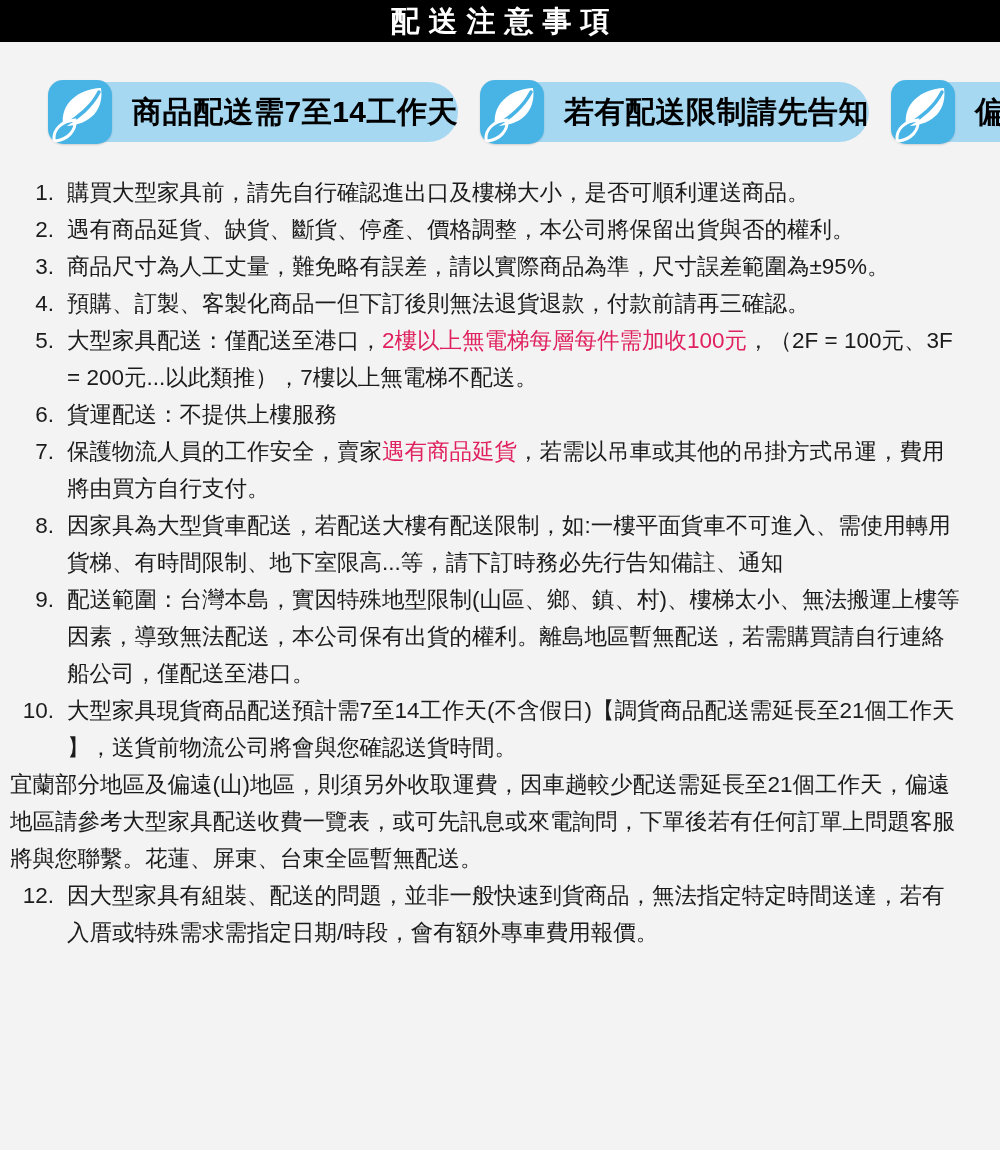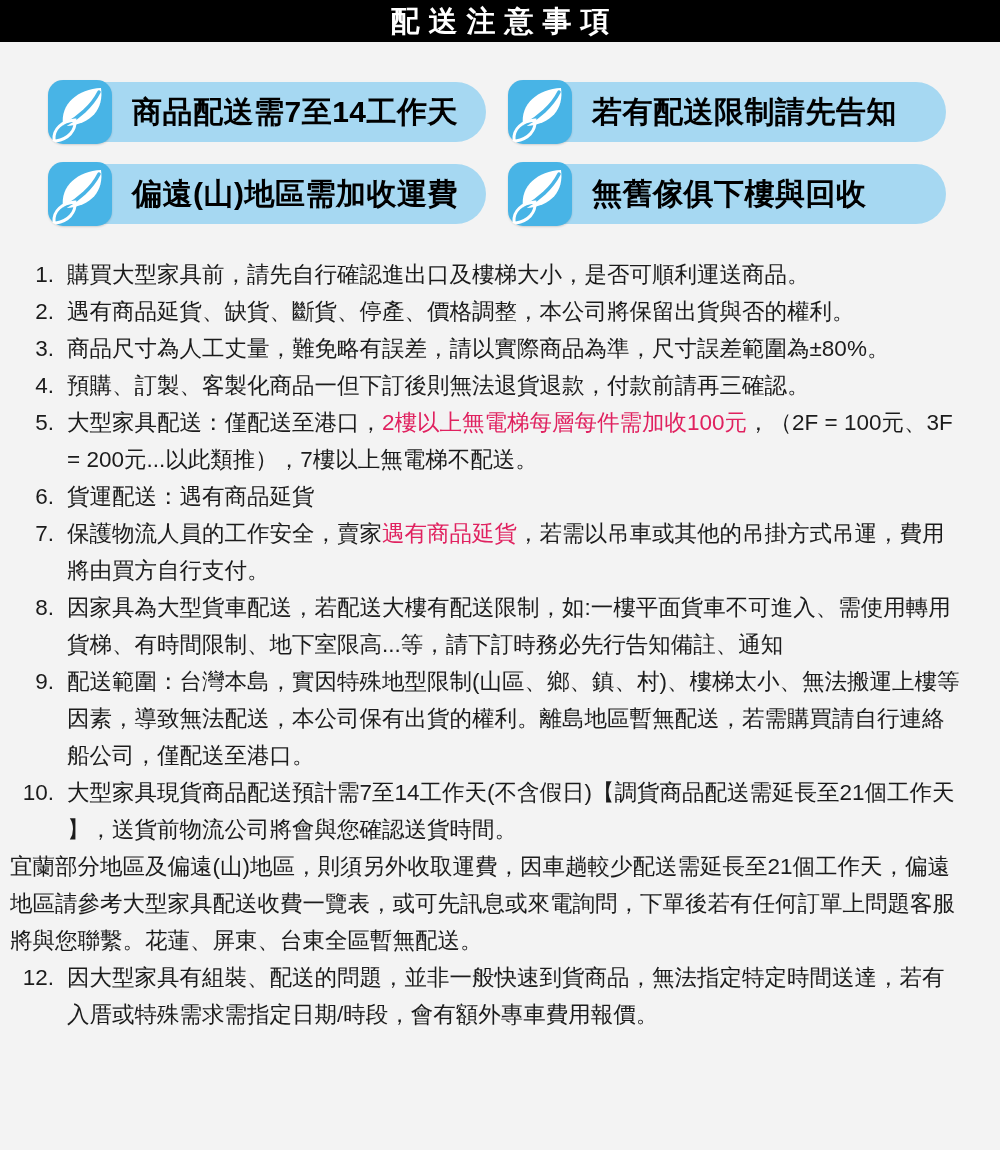--- a/index.html
+++ b/index.html
@@ -28,21 +28,21 @@
     color: var(--header-text, #fff);
     font-size: 29px;
     font-weight: bold;
     letter-spacing: 9px;
     text-indent: 9px;
     line-height: 1;
   }
   
   .badges {
     display: grid;
-    grid-template-columns: 1fr 1fr;
+    grid-template-columns: 1fr 1fr 1fr 1fr;
     column-gap: 64px;
     row-gap: 30px;
     padding: 40px 54px 0 48px;
     gap: 22px;
   }
   .pill {
     position: relative;
     height: 60px;
     background: var(--badge-bg, #a6d8f2);
     border-radius: 30px;
@@ -153,33 +153,33 @@
       <li>
         <span class="num">1.</span>
         <span class="body"><span class="">購買大型家具前，請先自行確認進出口及樓梯大小，是否可順利運送商品。</span></span>
       </li>
       <li>
         <span class="num">2.</span>
         <span class="body"><span class="">遇有商品延貨、缺貨、斷貨、停產、價格調整，本公司將保留出貨與否的權利。</span></span>
       </li>
       <li>
         <span class="num">3.</span>
-        <span class="body"><span class="">商品尺寸為人工丈量，難免略有誤差，請以實際商品為準，尺寸誤差範圍為±80%。</span></span>
+        <span class="body"><span class="">商品尺寸為人工丈量，難免略有誤差，請以實際商品為準，尺寸誤差範圍為±95%。</span></span>
       </li>
       <li>
         <span class="num">4.</span>
         <span class="body"><span class="">預購、訂製、客製化商品一但下訂後則無法退貨退款，付款前請再三確認。</span></span>
       </li>
       <li>
         <span class="num">5.</span>
         <span class="body"><span class="">大型家具配送：僅配送至港口，</span><span class="hl">2樓以上無電梯每層每件需加收100元</span><span class="">，（2F = 100元、3F = 200元...以此類推），7樓以上無電梯不配送。</span></span>
       </li>
       <li>
         <span class="num">6.</span>
-        <span class="body"><span class="">貨運配送：遇有商品延貨</span></span>
+        <span class="body"><span class="">貨運配送：不提供上樓服務</span></span>
       </li>
       <li>
         <span class="num">7.</span>
         <span class="body"><span class="">保護物流人員的工作安全，賣家</span><span class="hl">遇有商品延貨</span><span class="">，若需以吊車或其他的吊掛方式吊運，費用將由買方自行支付。</span></span>
       </li>
       <li>
         <span class="num">8.</span>
         <span class="body"><span class="">因家具為大型貨車配送，若配送大樓有配送限制，如:一樓平面貨車不可進入、需使用轉用貨梯、有時間限制、地下室限高...等，請下訂時務必先行告知備註、通知</span></span>
       </li>
       <li>

